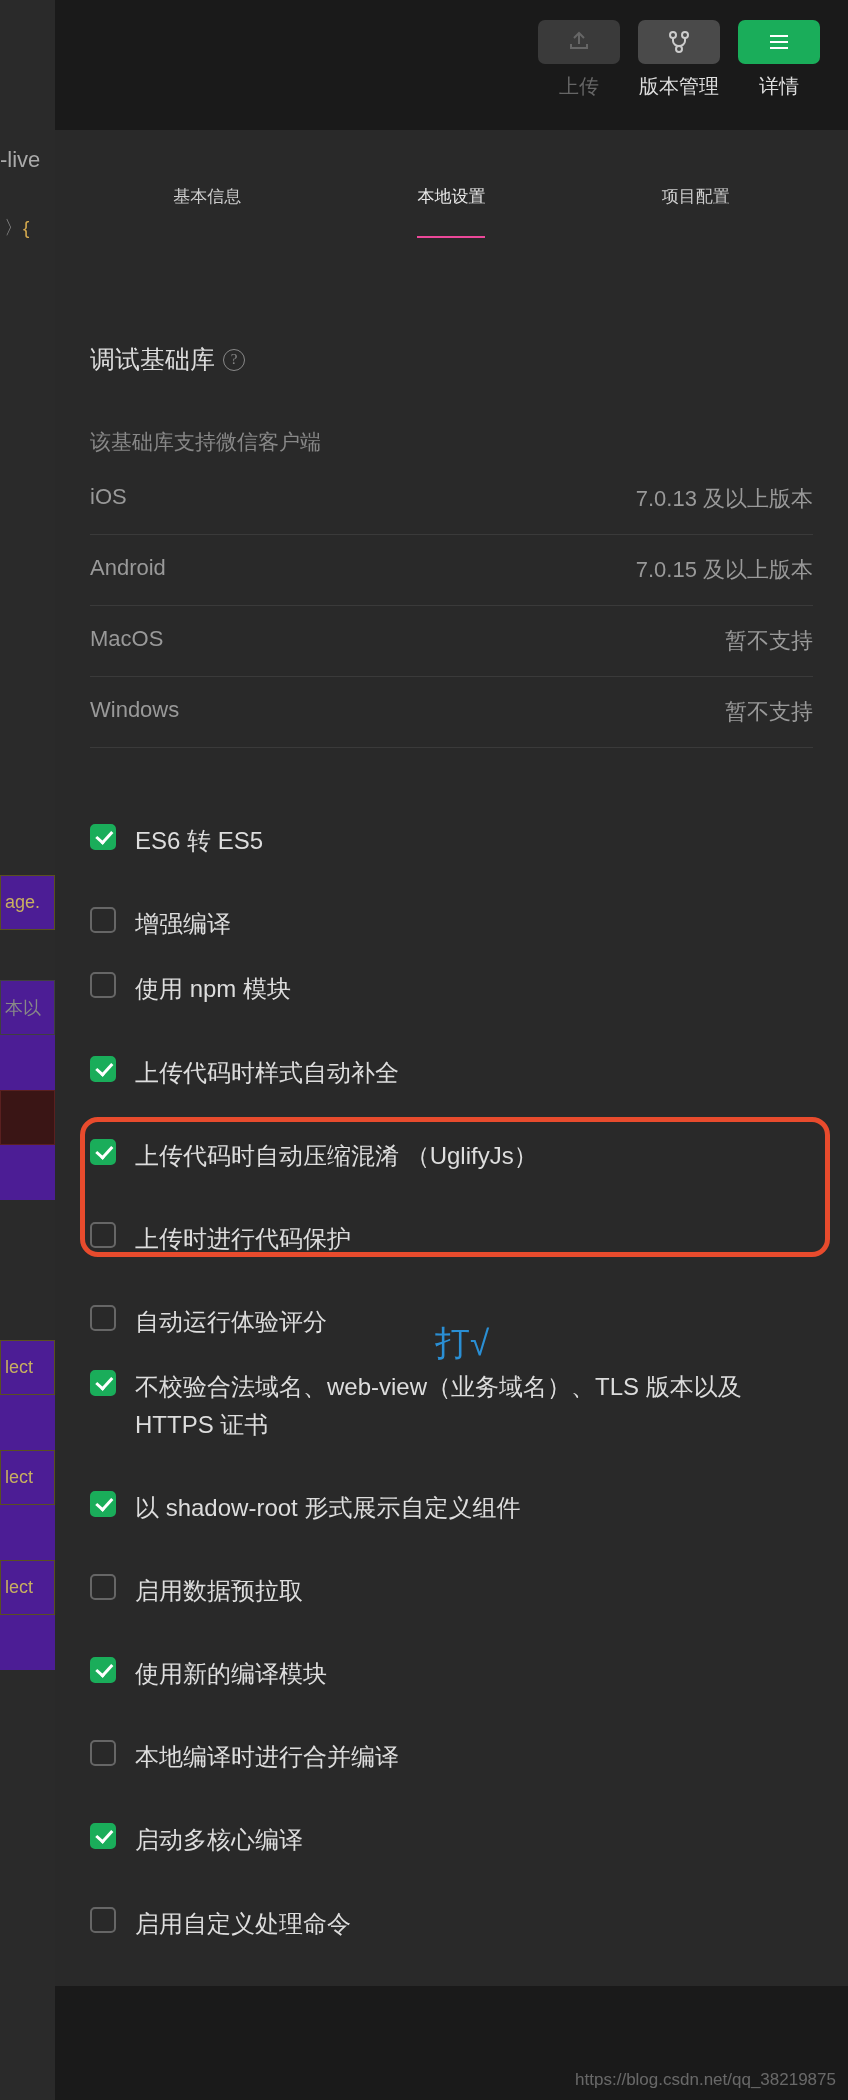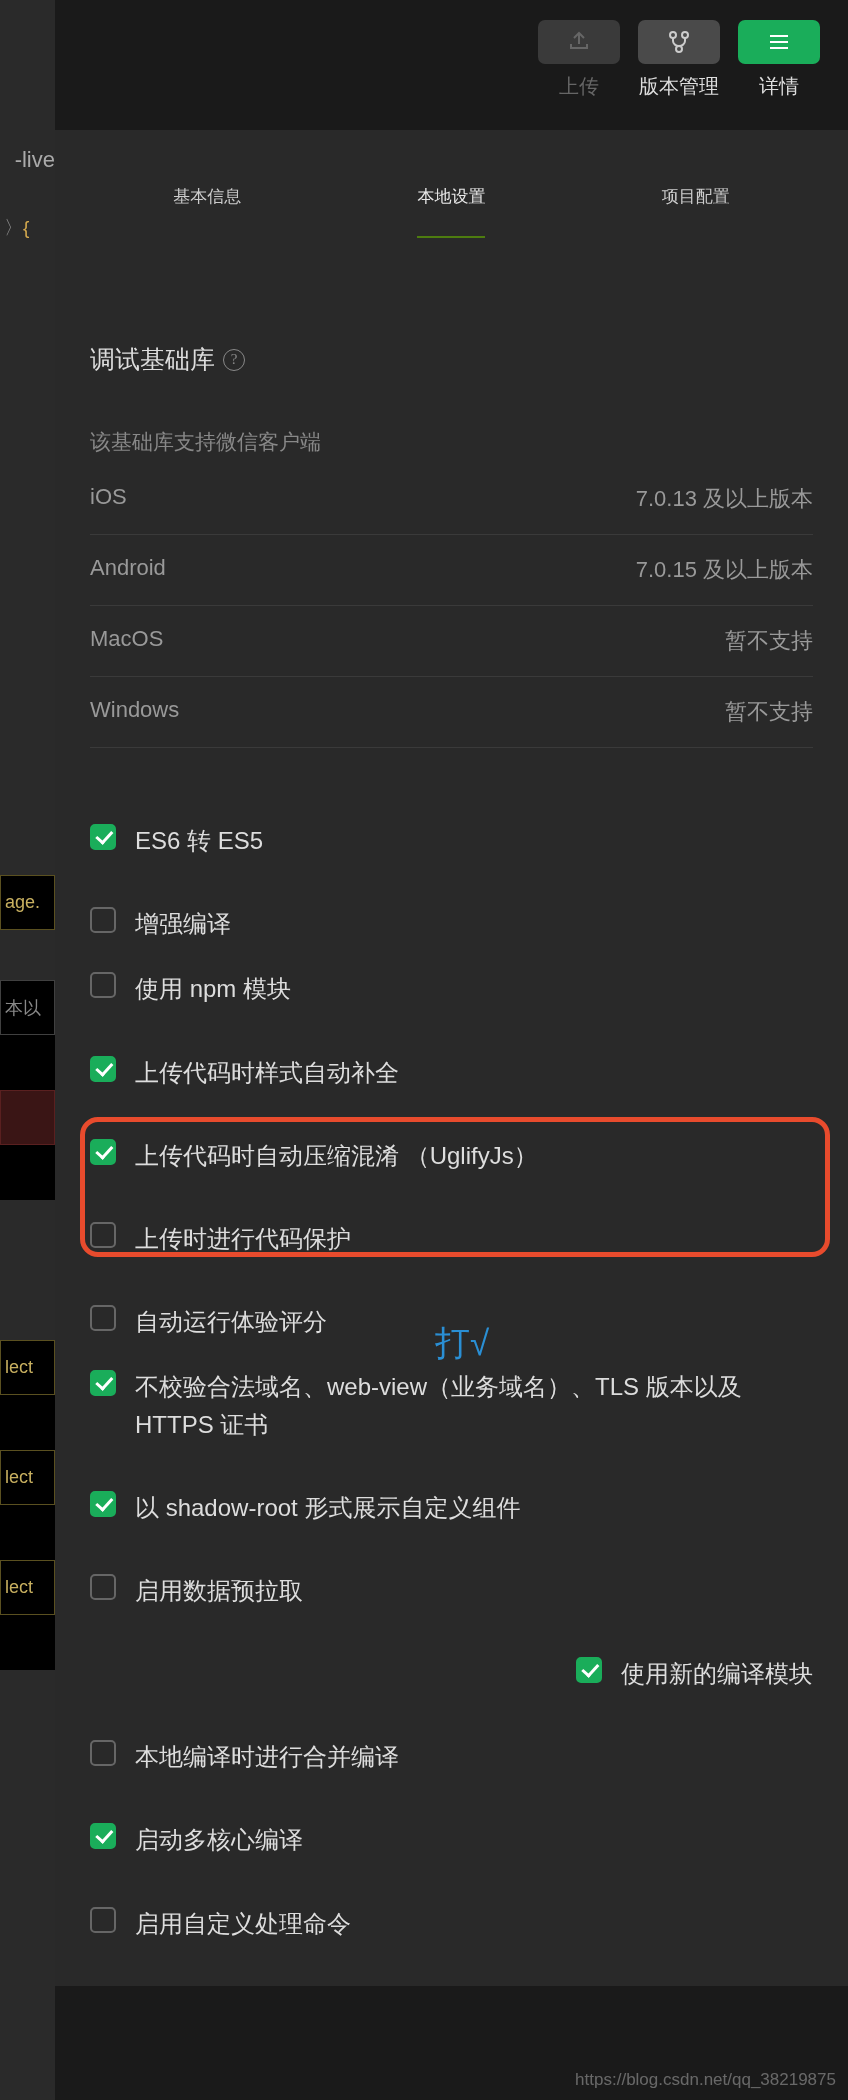--- a/index.html
+++ b/index.html
@@ -21,21 +21,21 @@
     .left-truncated-tabs {
       position: absolute;
       left: 0;
       width: 55px;
       display: flex;
       flex-direction: column;
     }
     .left-tab {
       height: 55px;
       border: 1px solid #5a5020;
-      background: #000000;
+      background: #4c1d95;
       color: #c8b060;
       font-size: 18px;
       display: flex;
       align-items: center;
       padding-left: 4px;
       overflow: hidden;
       white-space: nowrap;
     }
     .left-tab.red { border-color: #5a2020; background: #3a1515; color: #3a1515; }
     .left-tab.dark { border-color: #404040; color: #888; }
@@ -50,21 +50,20 @@
     }
     .breadcrumb-frag .brace { color: #d4a94e; }
     .live-frag {
       position: absolute;
       left: 0; top: 147px;
       color: #aaa;
       font-size: 22px;
       white-space: nowrap;
       overflow: hidden;
       width: 55px;
-      text-align: right;
     }
     .toolbar {
       position: absolute;
       right: 28px;
       top: 20px;
       display: flex;
       gap: 18px;
     }
     .tb-item { display: flex; flex-direction: column; align-items: center; gap: 9px; }
     .tb-btn {
@@ -92,21 +91,21 @@
       padding: 55px 30px 0 30px;
     }
     .tab {
       color: #ccc;
       font-size: 17px;
       padding-bottom: 28px;
       cursor: pointer;
     }
     .tab.active {
       color: #e8e8e8;
-      border-bottom: 2px solid #4d7c0f;
+      border-bottom: 2px solid #ec4899;
       font-family: Liberation Serif, serif;
     }
     .section {
       padding: 105px 35px 30px 35px;
     }
     .row-flex { display: flex; align-items: center; justify-content: space-between; }
     .label-main {
       color: #ddd;
       font-size: 25px;
       display: flex;
@@ -343,21 +342,21 @@
         <div class="check-label">不校验合法域名、web-view（业务域名）、TLS 版本以及 HTTPS 证书</div>
       </div>
       <div class="check-row" style="margin-bottom: 18px;">
         <div class="checkbox checked"></div>
         <div class="check-label">以 shadow-root 形式展示自定义组件</div>
       </div>
       <div class="check-row" style="margin-bottom: 18px;">
         <div class="checkbox"></div>
         <div class="check-label">启用数据预拉取</div>
       </div>
-      <div class="check-row" style="margin-bottom: 18px; justify-content: flex-end;">
+      <div class="check-row" style="margin-bottom: 18px;">
         <div class="checkbox checked"></div>
         <div class="check-label">使用新的编译模块</div>
       </div>
       <div class="check-row" style="margin-bottom: 18px;">
         <div class="checkbox"></div>
         <div class="check-label">本地编译时进行合并编译</div>
       </div>
       <div class="check-row" style="margin-bottom: 18px;">
         <div class="checkbox checked"></div>
         <div class="check-label">启动多核心编译</div>

